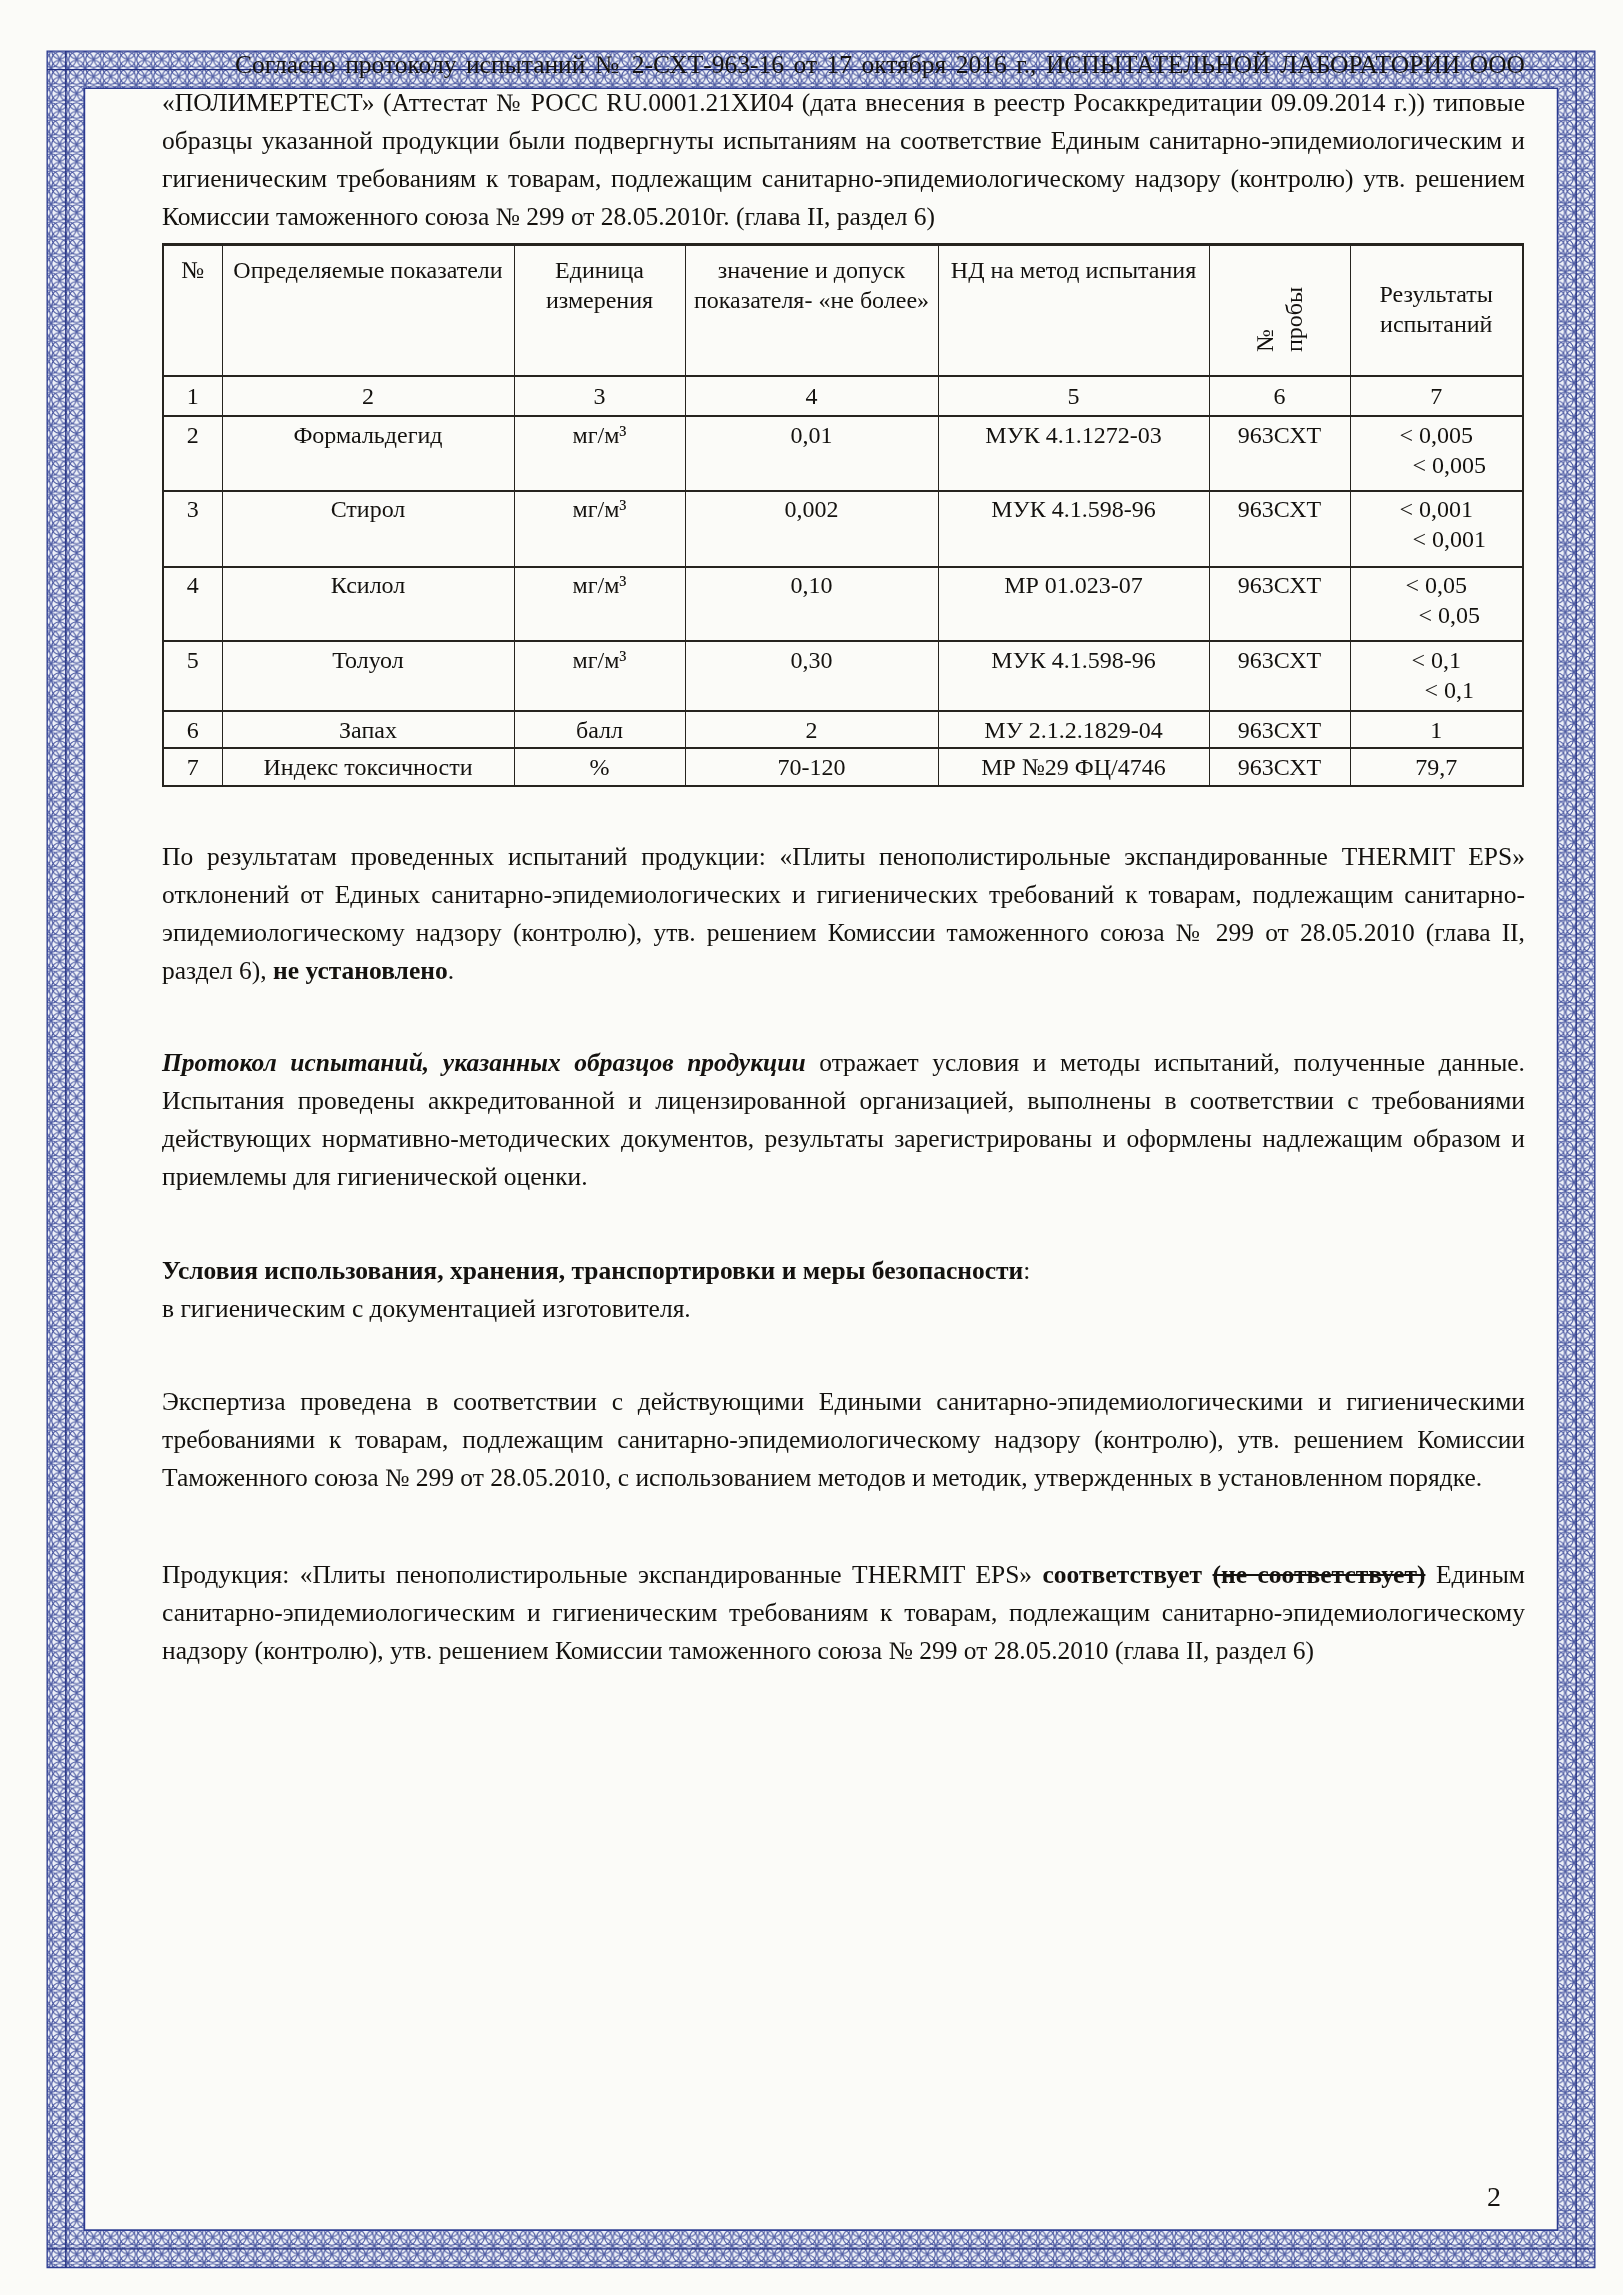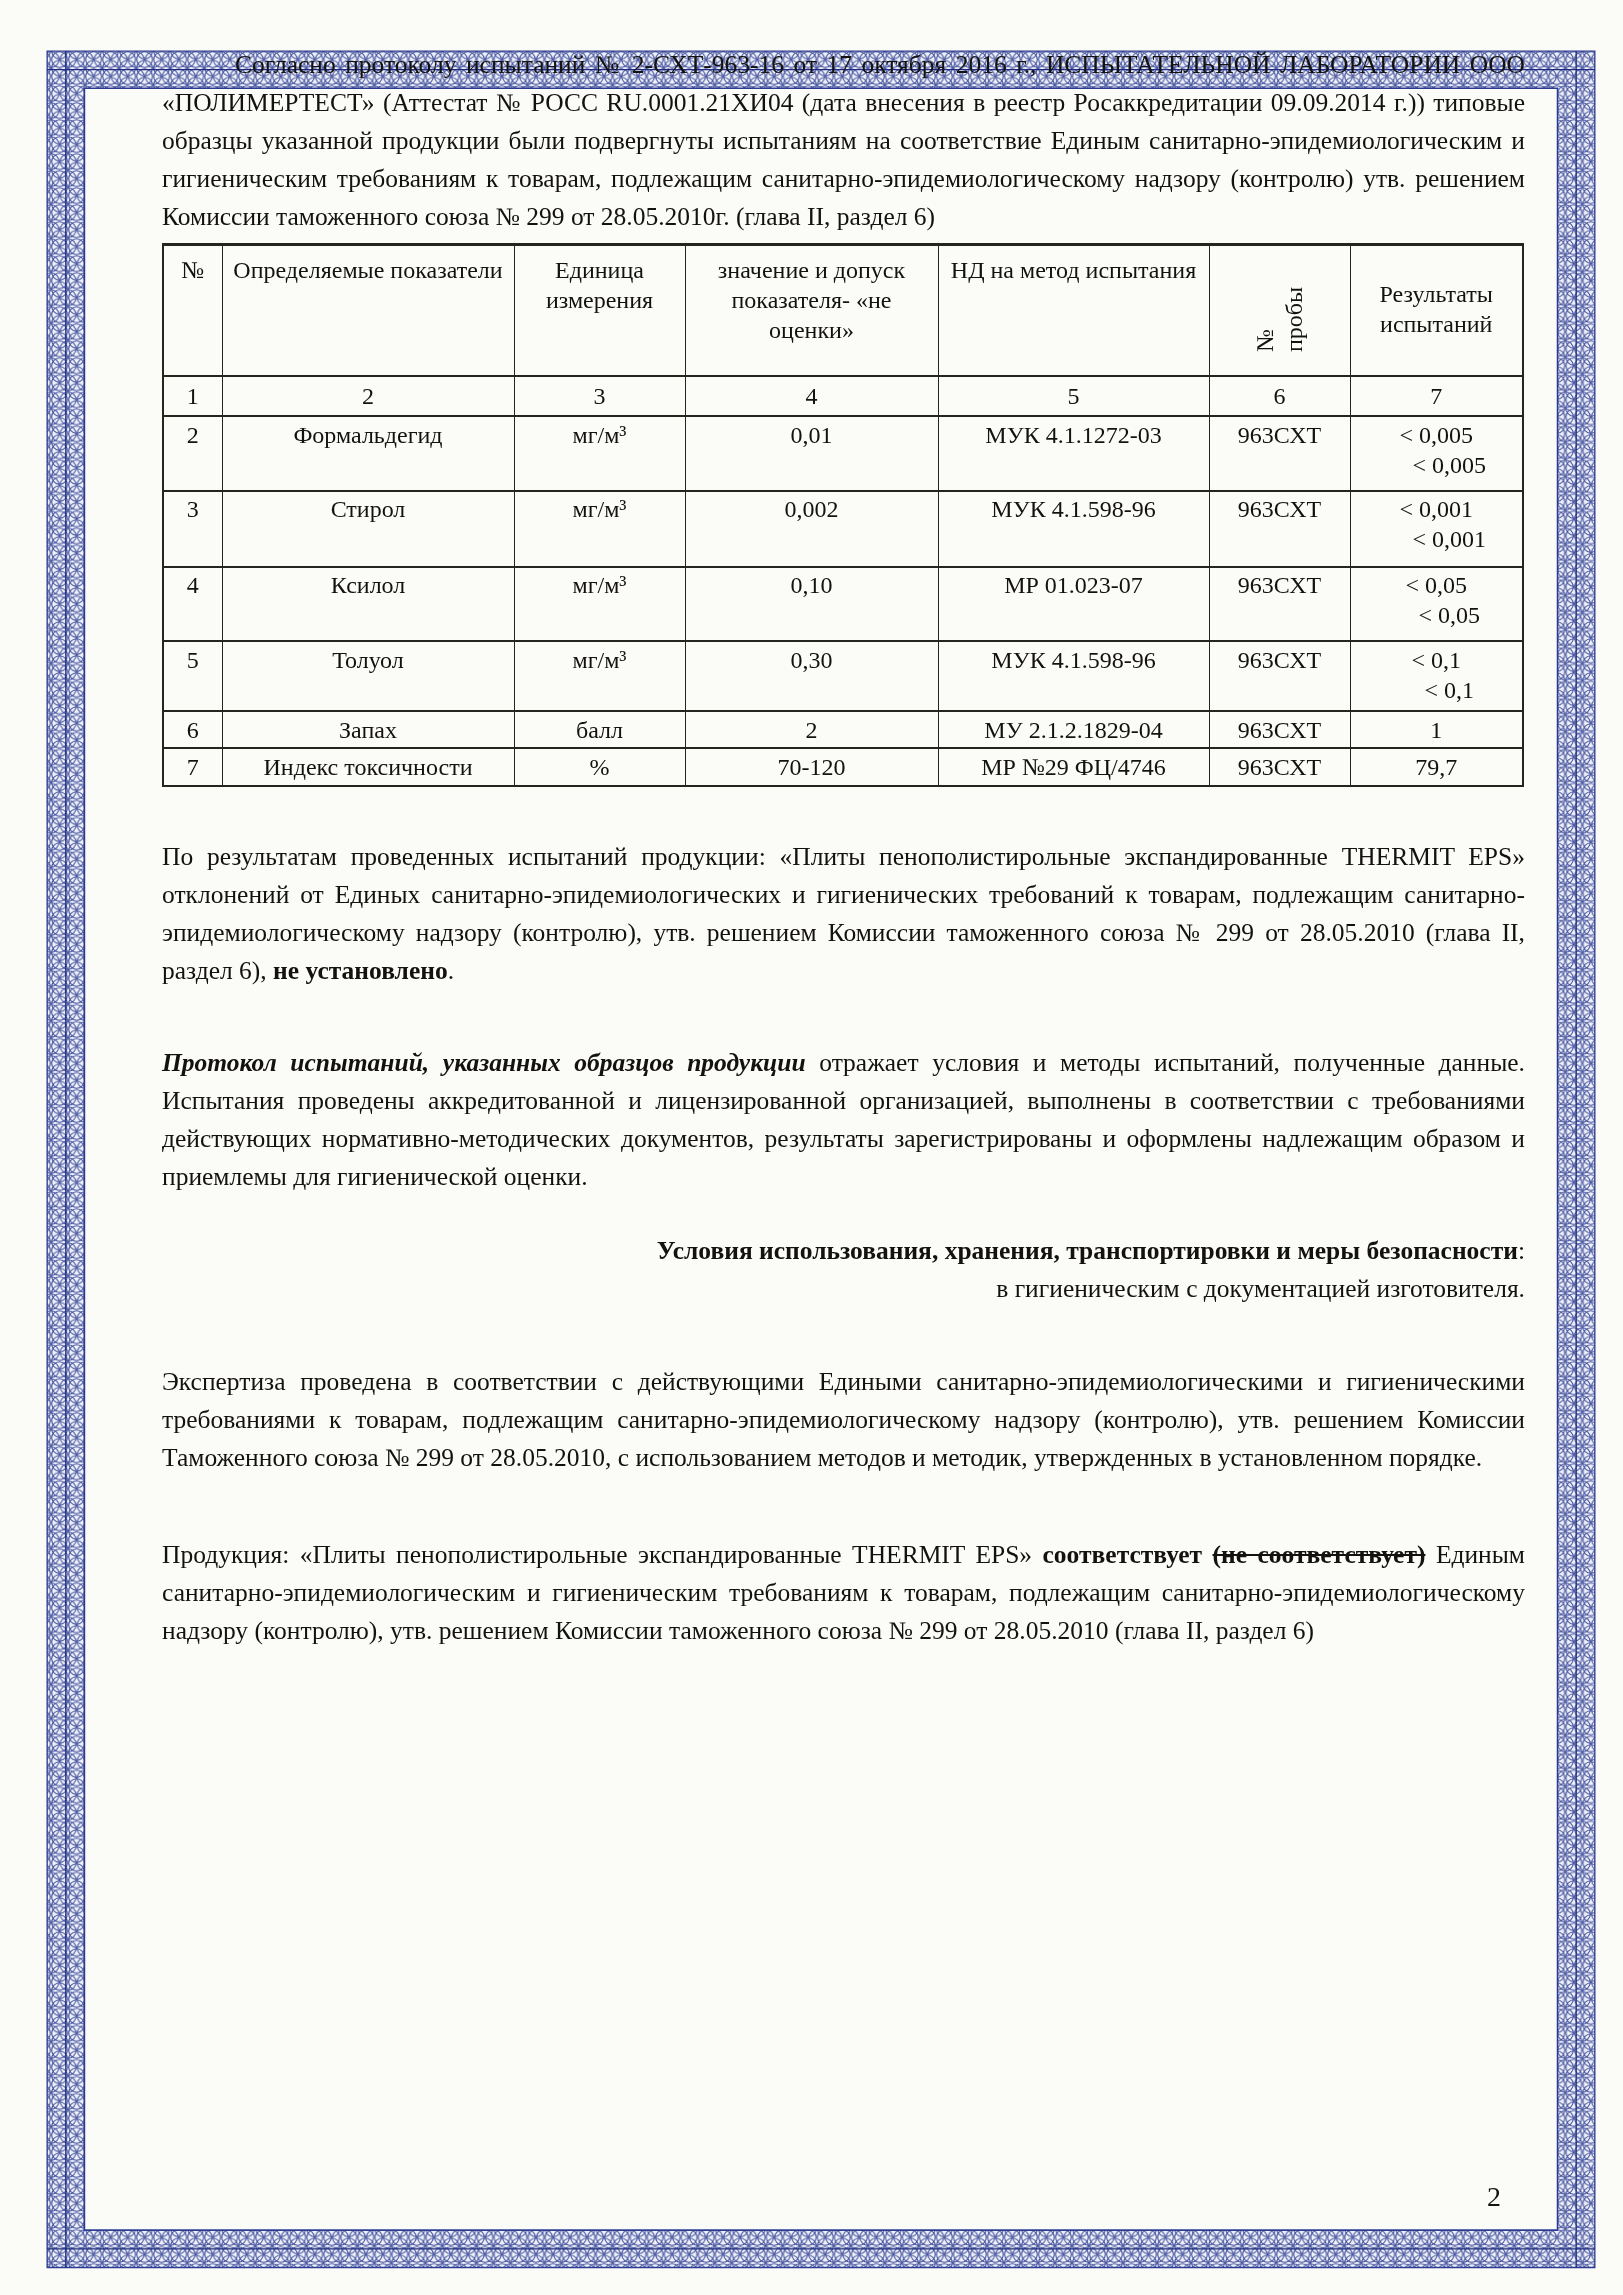--- a/index.html
+++ b/index.html
@@ -48,21 +48,21 @@
   .result-line{text-align:center;}
   .result-line:nth-child(2){transform:translateX(13px);}
   tbody tr:nth-child(1) td{height:67px;}
   tbody tr:nth-child(2) td{height:69px;}
   tbody tr:nth-child(3) td{height:67px;}
   tbody tr:nth-child(4) td{height:63px;}
   tbody tr:nth-child(5) td{height:29px;}
   tbody tr:nth-child(6) td{height:27.5px;}
   .p-results{margin-top:51px;}
   .p-protocol{margin-top:54px;}
-  .p-conditions{margin-top:36px;text-align:right;}
+  .p-conditions{margin-top:56px;text-align:left;}
   .h-conclusion{
     margin:42px 0 0;text-align:center;font-size:31px;line-height:38px;
     font-weight:bold;letter-spacing:1.3px;
   }
   .p-expertise{margin-top:55px;}
   .p-product{margin-top:59px;}
   .b{font-weight:bold;}
   .bi{font-weight:bold;font-style:italic;}
   .strike{font-weight:bold;text-decoration:line-through;}
   .page-number{
@@ -110,21 +110,21 @@
         <col style="width:253px">
           <col style="width:271px">
           <col style="width:141px">
         <col style="width:173px">
       </colgroup>
       <thead>
         <tr class="hdr">
           <th>№</th>
           <th>Определяемые показатели</th>
           <th>Единица измерения</th>
-          <th>значение и допуск показателя- «не оценки»</th>
+          <th>значение и допуск показателя- «не более»</th>
           <th>НД на метод испытания</th>
           <th class="c6">
             <div class="rot">
                 <span>№ пробы</span>
               </div>
           </th>
           <th class="c7">Результаты испытаний</th>
         </tr>
         <tr class="nums">
           <th>1</th>

